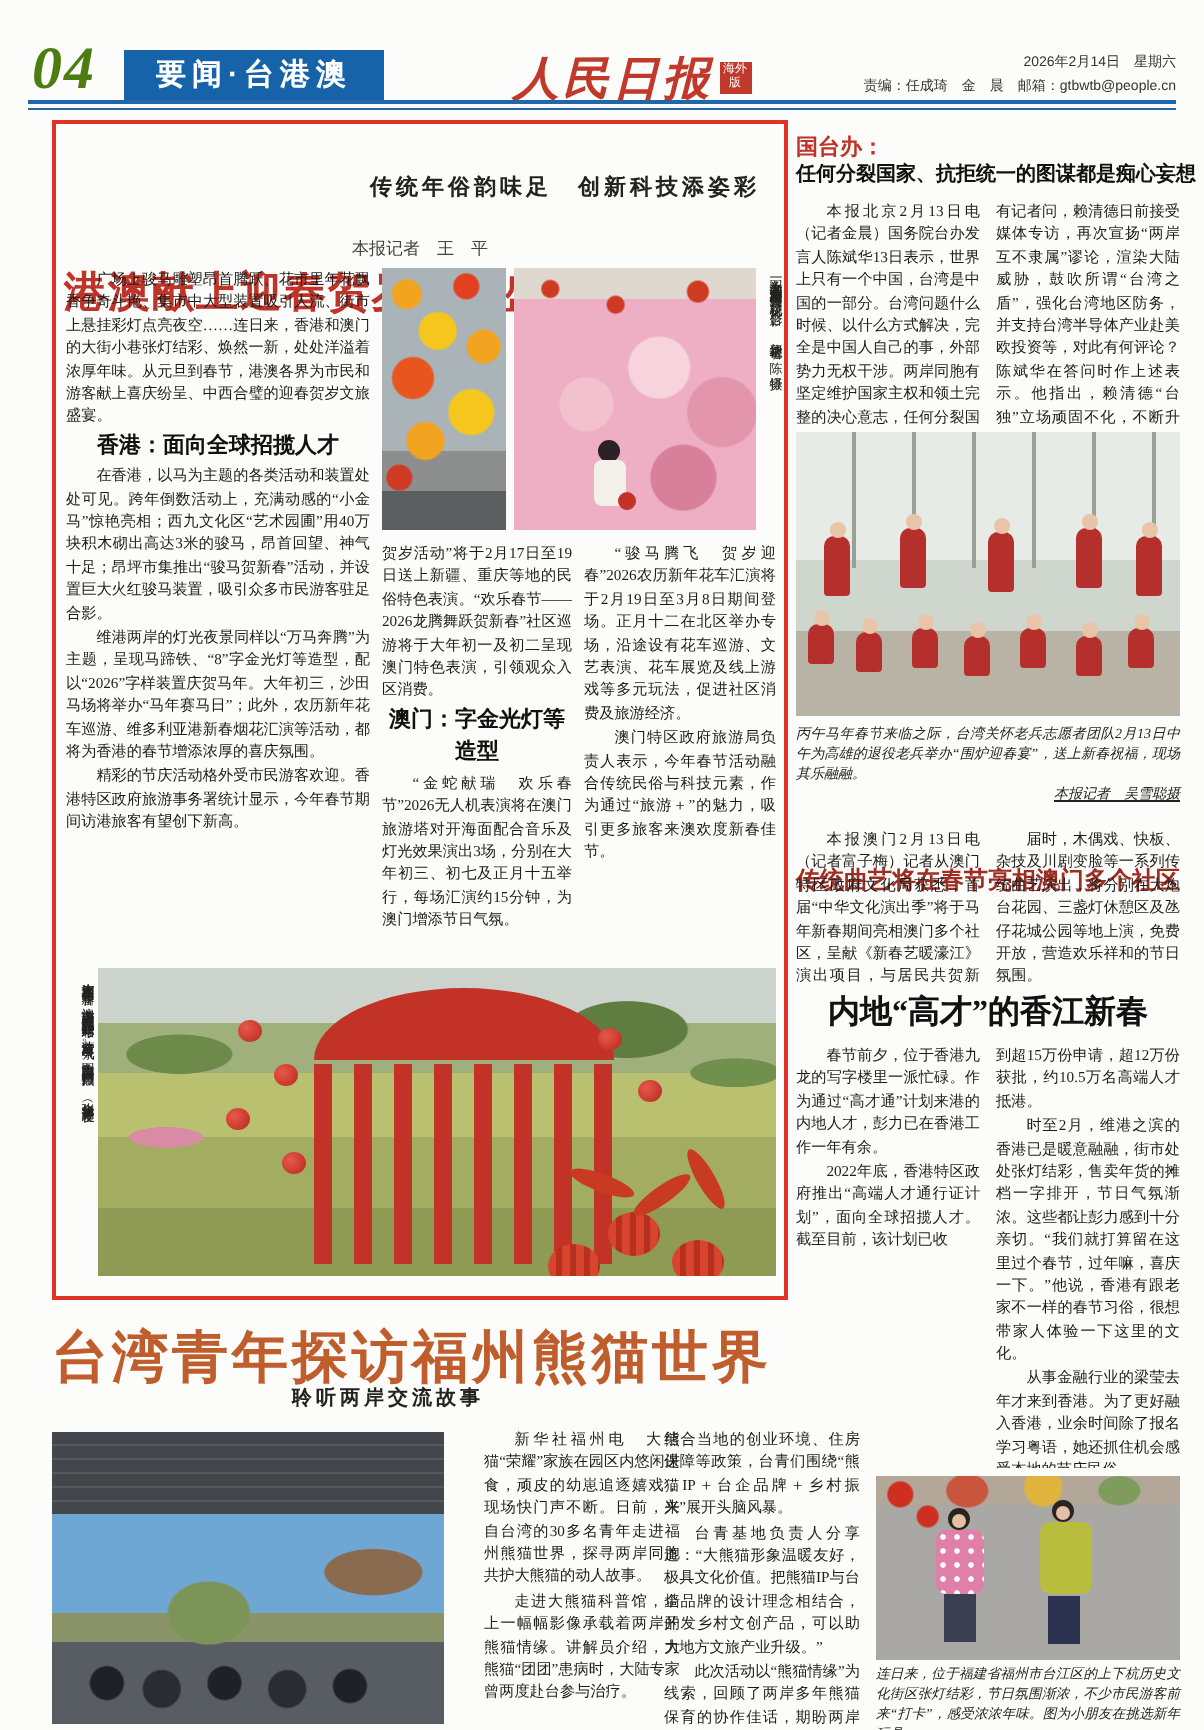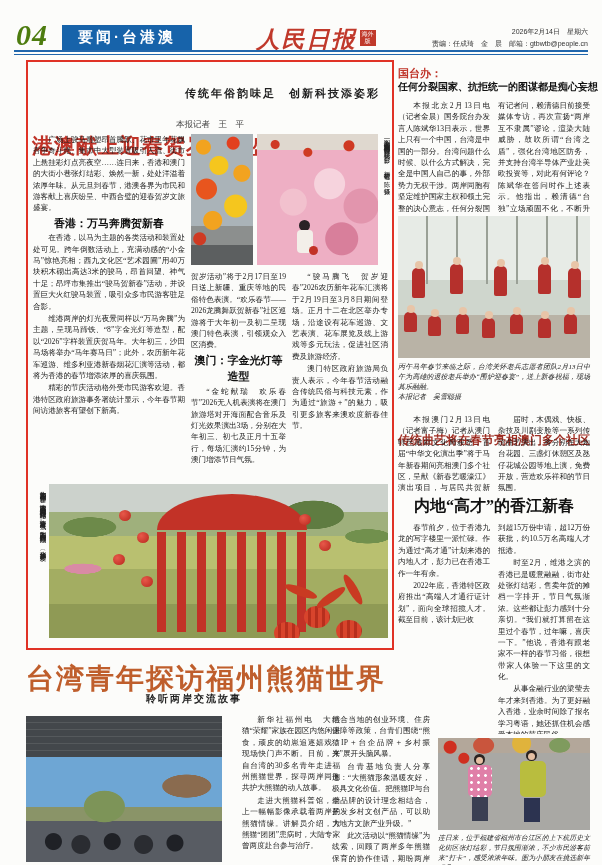--- a/index.html
+++ b/index.html
@@ -95,21 +95,21 @@
   #kid1 .torso{background:#e07fa8;background-image:radial-gradient(circle,#fff 0 1.2px,transparent 1.6px);background-size:7px 7px;}
   #kid2{left:82px;top:12px;width:26px;height:74px;}
   #kid2 .torso{background:#b9bd3e;width:26px;height:36px;}
   #kid2 .legs{top:48px;background:#2c3350;}
   
   #t-kicker{left:398px;top:66px;font-size:11px;font-weight:bold;color:#bf3328;}
   #t-headline{left:398px;top:80px;width:192px;font-size:10px;font-weight:900;color:#111;white-space:nowrap;letter-spacing:0;}
   #t-col1{left:398px;top:100px;width:92px;height:112px;}
   #t-col2{left:498px;top:100px;width:92px;height:112px;}
   .caption{font-size:7px;font-style:italic;line-height:1.45;color:#222;text-align:justify;}
-  .credit{display:block;text-align:left;font-style:italic;}
+  .credit{display:block;text-align:right;font-style:italic;text-decoration:underline;}
   #banquet-caption{left:398px;top:362px;width:192px;}
   #q-headline{left:398px;top:396px;width:192px;font-size:12px;font-weight:900;color:#9e2d22;white-space:nowrap;margin-top:36px;}
   #q-col1{left:398px;top:414px;width:92px;height:78px;}
   #q-col2{left:498px;top:414px;width:92px;height:78px;}
   #g-headline{left:398px;top:496px;width:192px;text-align:center;font-size:16px;font-weight:900;color:#111;white-space:nowrap;}
   #g-col1{left:398px;top:522px;width:92px;height:212px;}
   #g-col2{left:498px;top:522px;width:92px;height:212px;}
   
   #tw-headline{left:26px;top:660px;width:336px;text-align:center;font-size:28px;font-weight:900;color:#bf5e2c;letter-spacing:2px;white-space:nowrap;}
   #tw-subtitle{left:26px;top:692px;width:336px;text-align:center;font-size:10px;font-weight:bold;color:#222;letter-spacing:2px;}
@@ -133,21 +133,21 @@
   </div>
   <div class="abs" id="header-rule"></div>
 
   <div class="abs" id="main-box"></div>
   <div class="abs" id="m-kicker">传统年俗韵味足　创新科技添姿彩</div>
   <div class="abs" id="m-headline">港澳献上迎春贺岁文旅盛宴</div>
   <div class="abs" id="m-byline">本报记者　王　平</div>
 
   <div class="abs bodytxt" id="m-col1">
     <p>广场上骏马雕塑昂首腾跃、花市里年花飘香争奇斗艳、集市中大型装置吸引人流、街市上悬挂彩灯点亮夜空……连日来，香港和澳门的大街小巷张灯结彩、焕然一新，处处洋溢着浓厚年味。从元旦到春节，港澳各界为市民和游客献上喜庆纷呈、中西合璧的迎春贺岁文旅盛宴。</p>
-    <p class="subhead">香港：万马奔腾贺新春</p>
+    <p class="subhead">香港：面向全球招揽人才</p>
     <p>在香港，以马为主题的各类活动和装置处处可见。跨年倒数活动上，充满动感的“小金马”惊艳亮相；西九文化区“艺术园圃”用40万块积木砌出高达3米的骏马，昂首回望、神气十足；昂坪市集推出“骏马贺新春”活动，并设置巨大火红骏马装置，吸引众多市民游客驻足合影。</p>
     <p>维港两岸的灯光夜景同样以“万马奔腾”为主题，呈现马蹄铁、“8”字金光灯等造型，配以“2026”字样装置庆贺马年。大年初三，沙田马场将举办“马年赛马日”；此外，农历新年花车巡游、维多利亚港新春烟花汇演等活动，都将为香港的春节增添浓厚的喜庆氛围。</p>
     <p>精彩的节庆活动格外受市民游客欢迎。香港特区政府旅游事务署统计显示，今年春节期间访港旅客有望创下新高。</p>
   </div>
 
   <div class="photo" id="ph-lantern"></div>
   <div class="photo" id="ph-blossom">
     <div class="abs w-hair"></div>
     <div class="abs w-coat"></div>
     <div class="abs w-bag"></div>

